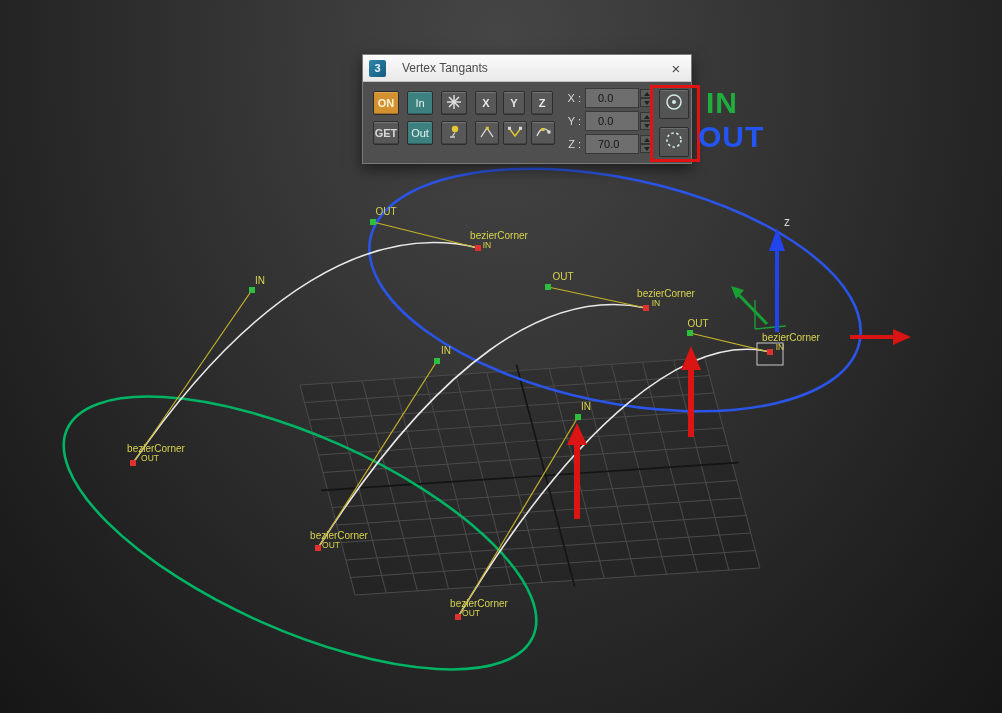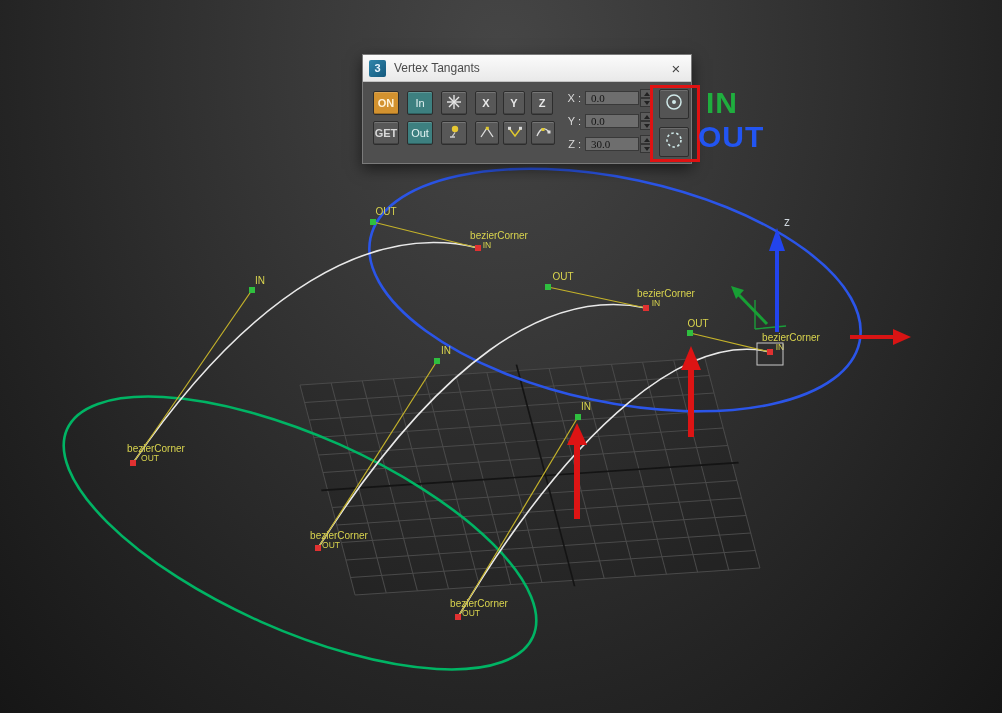--- a/index.html
+++ b/index.html
@@ -24,21 +24,21 @@
     background:linear-gradient(#fbfbfb,#e9e9e9);
     border-bottom:1px solid #c2c2c2;
     display:flex;align-items:center;
   }
   .logo{
     width:17px;height:17px;margin-left:6px;border-radius:2px;
     background:linear-gradient(135deg,#2f86ab,#15597e);
     color:#eaf6ff;font-size:11px;font-weight:bold;
     display:flex;align-items:center;justify-content:center;
   }
-  .title-text{margin-left:8px;font-size:12px;color:#4a4a4a;}
+  .title-text{margin-left:16px;font-size:12px;color:#4a4a4a;}
   .close-btn{
     margin-left:auto;width:30px;height:24px;display:flex;align-items:center;justify-content:center;
     color:#444;font-size:15px;cursor:default;
   }
   .dlg-body{position:absolute;left:0;top:26px;right:0;bottom:0;}
 
   .btn{
     position:absolute;box-sizing:border-box;
     background:#585858;border:1px solid #2d2d2d;
     box-shadow:inset 0 1px 0 rgba(255,255,255,.18), inset 0 -1px 0 rgba(0,0,0,.25);
@@ -46,23 +46,23 @@
     display:flex;align-items:center;justify-content:center;
     border-radius:2px;
   }
   .btn.on{background:#d3922f;color:#fff3d8;font-weight:bold;}
   .btn.teal{background:#3d8080;color:#e2f2f2;}
   .btn.letter{font-weight:bold;color:#e8e8e8;}
 
   .spin-row{position:absolute;height:18px;display:flex;align-items:center;}
   .spin-label{width:26px;text-align:right;color:#d9d9d9;font-size:11px;margin-right:4px;}
   .spin-field{
-    width:54px;height:14px;background:#6e6e6e;border:1px solid #393939;
+    width:54px;height:20px;background:#6e6e6e;border:1px solid #393939;
     box-sizing:border-box;color:#141414;font-size:11px;
-    display:flex;align-items:center;padding-left:5px;font-family:Liberation Serif, serif;
+    display:flex;align-items:center;padding-left:12px;
   }
   .spin-arrows{width:13px;height:18px;display:flex;flex-direction:column;margin-left:1px;}
   .spin-up,.spin-dn{
     flex:1;background:#5c5c5c;border:1px solid #353535;box-sizing:border-box;
     display:flex;align-items:center;justify-content:center;
   }
   .spin-up::after{content:"";border-left:3px solid transparent;border-right:3px solid transparent;border-bottom:4px solid #222;}
   .spin-dn::after{content:"";border-left:3px solid transparent;border-right:3px solid transparent;border-top:4px solid #222;}
 
   .round-btn{
@@ -289,21 +289,21 @@
         <span>0.0</span>
       </div>
       <div class="spin-arrows">
         <div class="spin-up"></div>
         <div class="spin-dn"></div>
       </div>
     </div>
     <div class="spin-row" style="left:192px;top:54px;">
       <span class="spin-label">Z :</span>
       <div class="spin-field">
-        <span>30.0</span>
+        <span>70.0</span>
       </div>
       <div class="spin-arrows">
         <div class="spin-up"></div>
         <div class="spin-dn"></div>
       </div>
     </div>
 
     <div class="round-btn" style="left:296px;top:8px;">
       <span>
         <svg width="20" height="20" viewBox="0 0 20 20">

